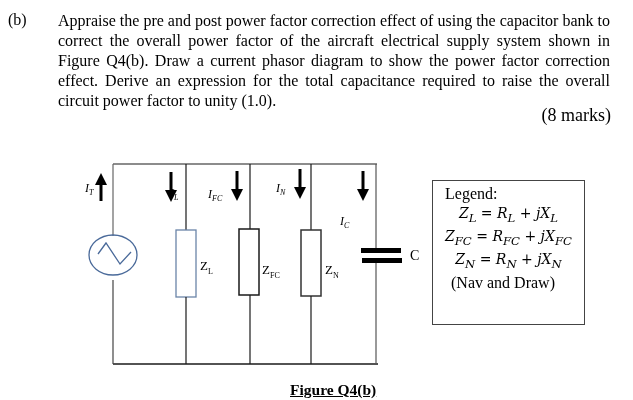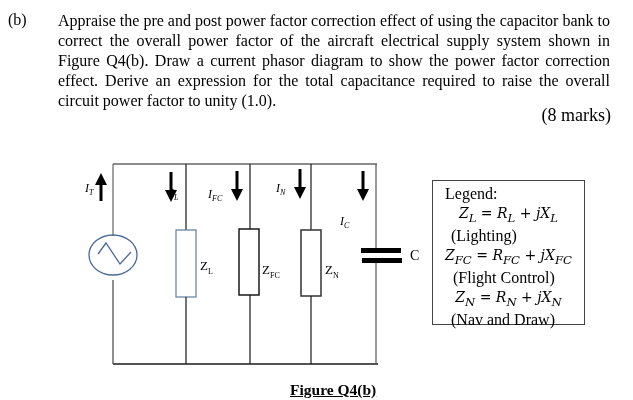--- a/index.html
+++ b/index.html
@@ -145,20 +145,18 @@
 <div class="cur" style="left:340px; top:186px;margin-top:28px;"><span>I</span><sub>C</sub></div>
 
 <div class="lbl zl" style="left:200px; top:258px;"><span>Z</span><sub>L</sub></div>
 <div class="lbl zl" style="left:262px; top:262px;"><span>Z</span><sub>FC</sub></div>
 <div class="lbl zl" style="left:325px; top:262px;text-align:right;"><span>Z</span><sub>N</sub></div>
 <div class="lbl" style="left:410px; top:248px; font-size:14px;">C</div>
 
 <div class="legend">
   <div class="l-title">Legend:</div>
   <div class="eq">Z<sub>L</sub> = R<sub>L</sub> + jX<sub>L</sub></div>
-  <div class="desc">(Lighting)</div>
   <div class="eq">Z<sub>FC</sub> = R<sub>FC</sub> + jX<sub>FC</sub></div>
-  <div class="desc fc">(Flight Control)</div>
   <div class="eq">Z<sub>N</sub> = R<sub>N</sub> + jX<sub>N</sub></div>
   <div class="desc nv">(Nav and Draw)</div>
 </div>
 
 <div class="fig-caption">Figure Q4(b)</div>
 
 </body></html>

